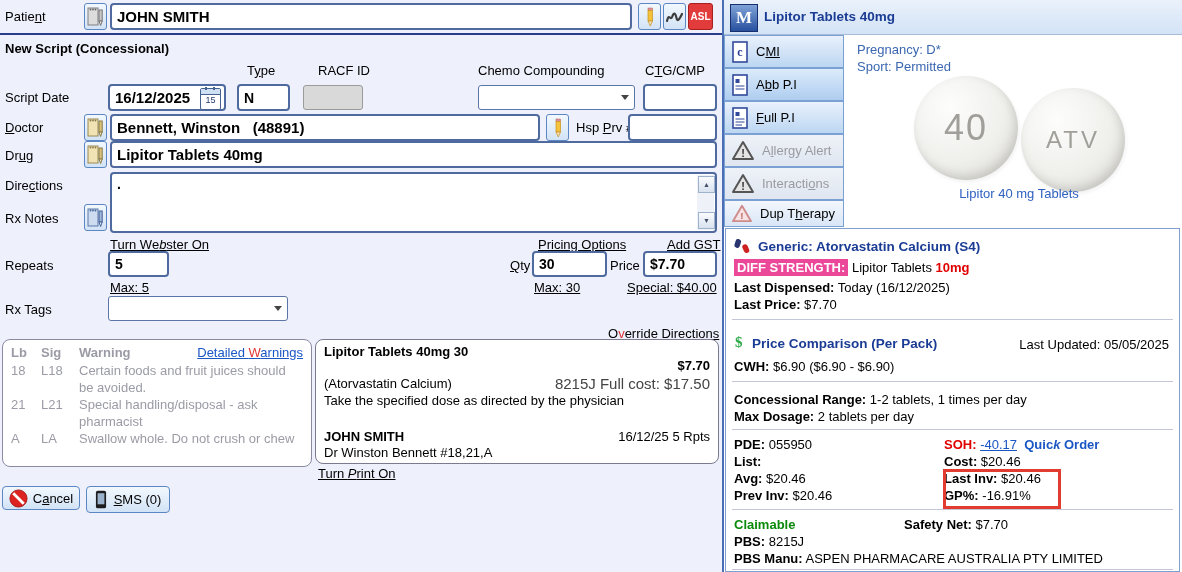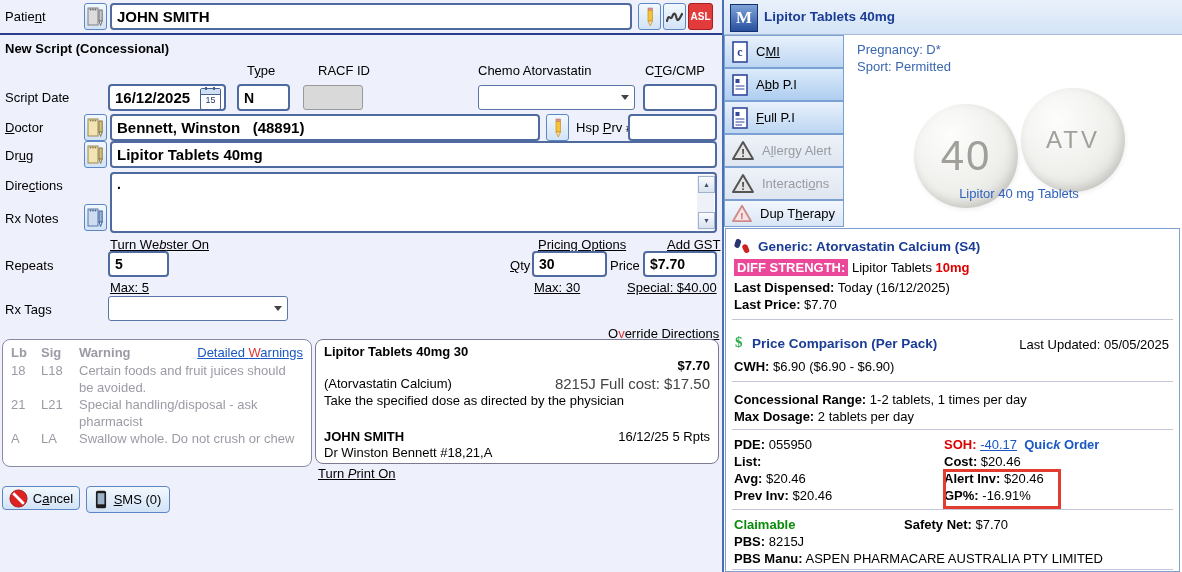--- a/index.html
+++ b/index.html
@@ -65,21 +65,21 @@
     </svg>
   </div>
   <div class="icon-btn" style="left:688px;top:3px;width:25px;height:27px;background:#e23b3b;border-color:#a81f1f;color:#fff;font-weight:bold;font-size:10px">ASL</div>
 
   <div class="divider" style="left:0;top:33px;width:722px;height:2px"></div>
 
   <span class="lbl navy" style="left:5px;top:41px">New Script (Concessional)</span>
 
   <span class="lbl" style="left:247px;top:63px"><span>T</span><span class="ac u">y</span><span>pe</span></span>
   <span class="lbl" style="left:318px;top:63px">RACF ID</span>
-  <span class="lbl" style="left:478px;top:63px">Chemo Atorvastatin</span>
+  <span class="lbl" style="left:478px;top:63px">Chemo Compounding</span>
   <span class="lbl" style="left:645px;top:63px"><span>C</span><span class="ac u">T</span><span>G/CMP</span></span>
 
   <span class="lbl" style="left:5px;top:90px">Script Date</span>
   <div class="field" style="left:108px;top:84px;width:118px;height:27px;display:flex;align-items:center;gap:4px">
     <span style="font-size:15px">16/12/2025</span>
     <span class="abs" style="right:3px;top:2px;width:19px;height:20px;background:#fff;border:1px solid #44618f;border-radius:2px">
       <span class="abs" style="left:0;top:0;width:100%;height:5px;background:#cfe0f4;border-bottom:1px solid #44618f"></span>
       <span class="abs" style="left:4px;top:-2px;width:2px;height:3px;background:#44618f"></span>
       <span class="abs" style="left:12px;top:-2px;width:2px;height:3px;background:#44618f"></span>
       <span class="abs" style="left:0;top:6px;width:100%;text-align:center;font-size:9px;font-weight:normal;color:#223a6e">15</span>
@@ -267,21 +267,21 @@
     <svg width="22" height="19" viewBox="0 0 24 21">
       <path d="M12 2 L22 19 L2 19 Z" fill="#f7e3e3" stroke="#cf8a8a" stroke-width="2" stroke-linejoin="round"></path>
       <text x="12" y="17" text-anchor="middle" font-weight="bold" font-size="11" fill="#c06a6a">!</text>
     </svg>
     <span><span>Dup T</span><span class="ac u">h</span><span>erapy</span></span>
   </div>
 
   <span class="abs" style="left:133px;top:42px;color:#3a67b0">Pregnancy: D*</span>
   <span class="abs" style="left:133px;top:59px;color:#3a67b0">Sport: Permitted</span>
 
-  <div class="pill" style="left:190px;top:104px;font-size:42px;letter-spacing:2px">
+  <div class="pill" style="left:190px;top:76px;font-size:36px;letter-spacing:2px">
     <span>40</span>
   </div>
   <div class="pill" style="left:297px;top:88px;font-size:24px;letter-spacing:3px">
     <span>ATV</span>
   </div>
   <span class="abs" style="left:140px;top:186px;width:310px;text-align:center;color:#2f62c0">Lipitor 40 mg Tablets</span>
 
   <div class="abs" style="left:1px;top:228px;width:455px;height:344px;background:#fff;border:1px solid #7f9fd0;box-sizing:border-box;overflow:hidden">
 
     <svg class="abs" style="left:8px;top:10px" width="18" height="15" viewBox="0 0 18 15">
@@ -350,21 +350,21 @@
     <div class="stockrow" style="left:218px;top:208px">
       <span class="boldlbl" style="color:#e00000">SOH:</span>
       <span class="link">-40.17</span>&nbsp;
       <span class="blink boldlbl"><span>Quic</span><span class="ac italic">k</span><span> Order</span></span>
     </div>
     <div class="stockrow" style="left:218px;top:225px">
       <span class="boldlbl">Cost:</span>
       <span>$20.46</span>
     </div>
     <div class="stockrow" style="left:218px;top:242px">
-      <span class="boldlbl">Alert Inv:</span>
+      <span class="boldlbl">Last Inv:</span>
       <span>$20.46</span>
     </div>
     <div class="stockrow" style="left:218px;top:259px">
       <span class="boldlbl">GP%:</span>
       <span>-16.91%</span>
     </div>
 
     <div class="sep" style="left:6px;top:280px;width:441px"></div>
 
     <span class="abs boldlbl" style="left:8px;top:288px;color:#0a8a0a">Claimable</span>

